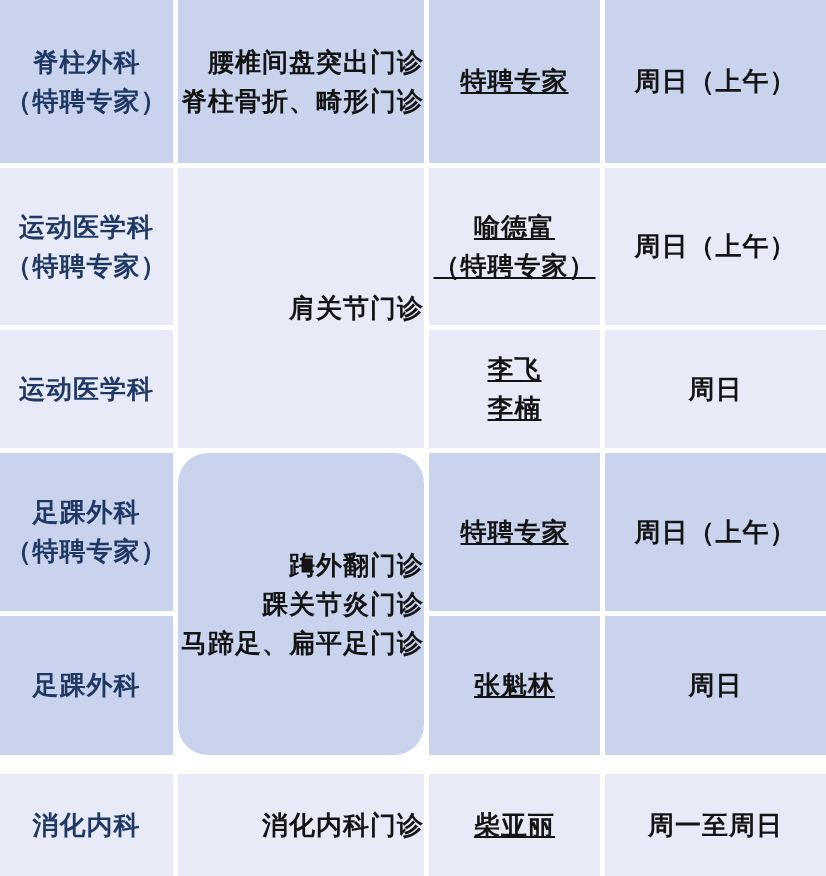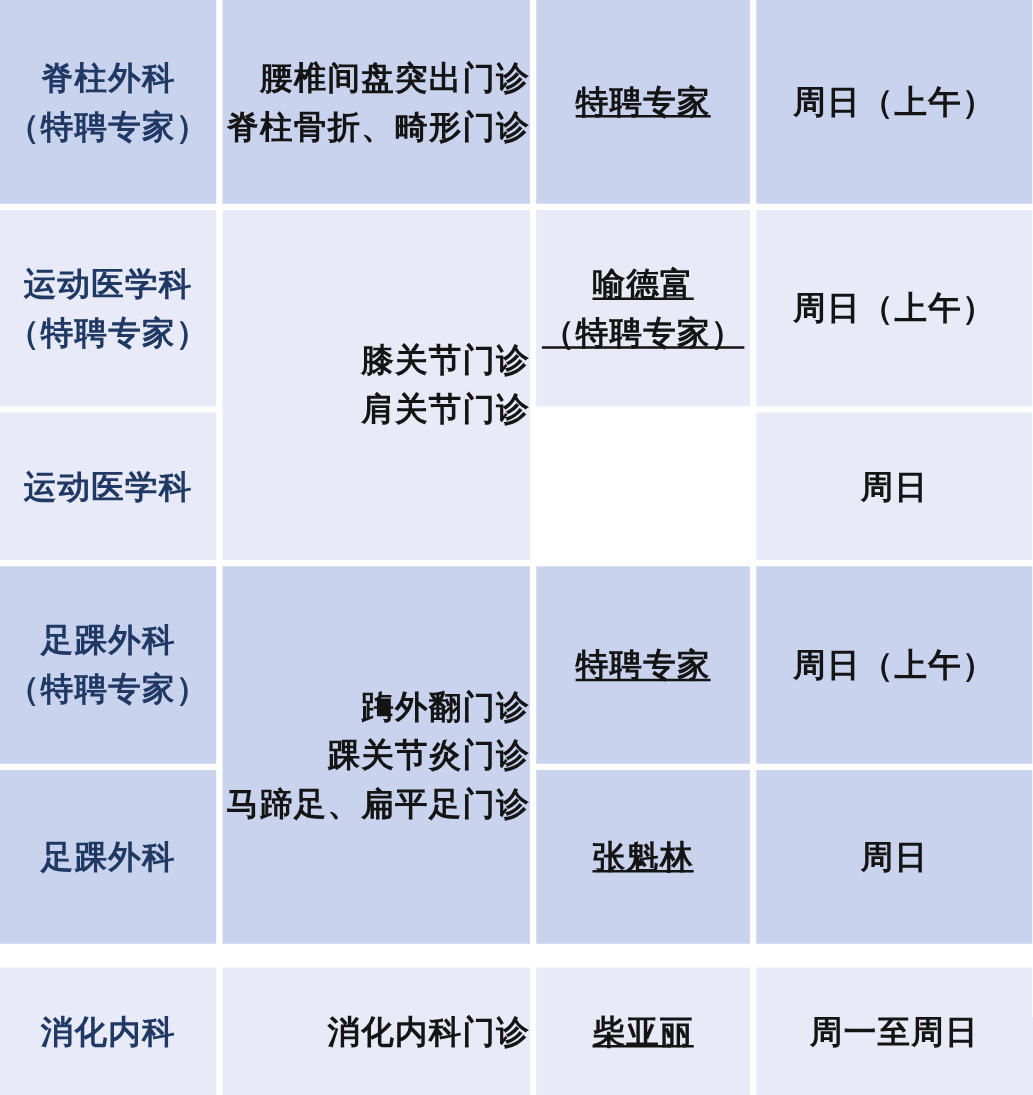--- a/index.html
+++ b/index.html
@@ -46,21 +46,21 @@
   .c2 { grid-column: 2; align-items: flex-end; }
   .c3 { grid-column: 3; text-decoration: underline; }
   .c4 { grid-column: 4; }
   .r1 { grid-row: 1; }
   .r2 { grid-row: 2; }
   .r3 { grid-row: 3; }
   .r4 { grid-row: 4; }
   .r5 { grid-row: 5; }
   .r6 { grid-row: 6; margin-top: 14px; }
   .rspan23 { grid-row: 2 / span 2; }
-  .rspan45 { grid-row: 4 / span 2; }
+  .rspan45 { grid-row: 4 / span 2; border-radius: 30px; }
 </style>
 </head>
 <body>
 
 <div class="schedule-grid">
 
   <div class="cell dark dept c1 r1">
     <div>脊柱外科</div>
     <div>（特聘专家）</div>
   </div>
@@ -73,33 +73,36 @@
   </div>
   <div class="cell dark c4 r1">
     <div>周日（上午）</div>
   </div>
 
   <div class="cell light dept c1 r2">
     <div>运动医学科</div>
     <div>（特聘专家）</div>
   </div>
   <div class="cell light c2 rspan23">
-    <div>膝关节门诊</div>
     <div>肩关节门诊</div>
   </div>
   <div class="cell light c3 r2">
     <div>喻德富</div>
     <div>（特聘专家）</div>
   </div>
   <div class="cell light c4 r2">
     <div>周日（上午）</div>
   </div>
 
   <div class="cell light dept c1 r3">
     <div>运动医学科</div>
+  </div>
+  <div class="cell light c3 r3">
+    <div>李飞</div>
+    <div>李楠</div>
   </div>
   <div class="cell light c4 r3">
     <div>周日</div>
   </div>
 
   <div class="cell dark dept c1 r4">
     <div>足踝外科</div>
     <div>（特聘专家）</div>
   </div>
   <div class="cell dark c2 rspan45">

